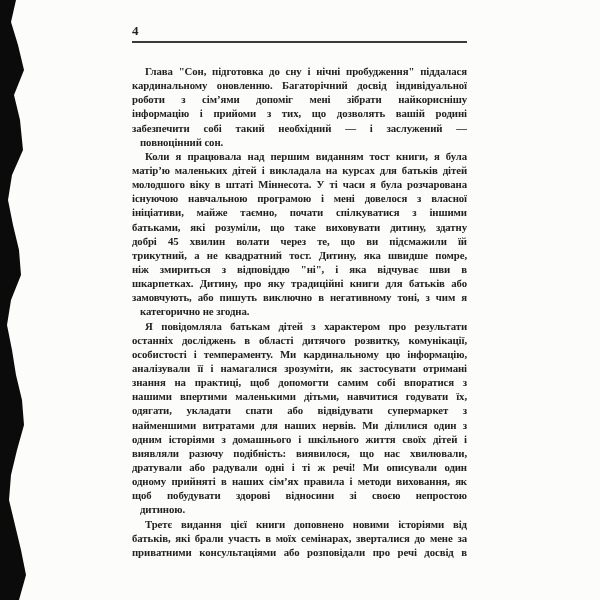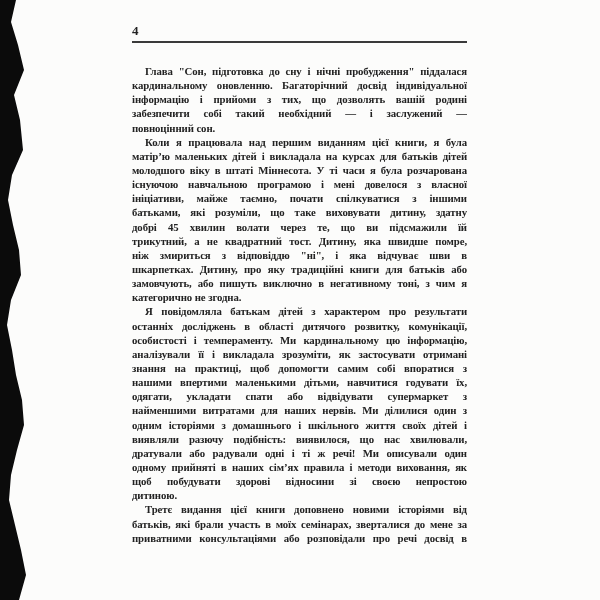--- a/index.html
+++ b/index.html
@@ -54,57 +54,59 @@
     overflow: hidden;
     text-align: justify;
     text-align-last: justify;
     white-space: normal;
   }
   .line.indent {
     text-indent: 13px;
   }
   .line.para-end {
     text-align-last: left;
+    margin-left: 8px;
   }
 </style>
 </head>
 <body>
 
 <div id="page">
 
   <svg id="scan-edge" viewBox="0 0 30 600" preserveAspectRatio="none" aria-hidden="true">
     <polygon points="0,0 16,0 11,22 18,45 24,70 14,95 20,120 23,150 12,175 8,200 13,225 19,250 21,275 11,300 7,325 12,350 16,375 22,400 24,425 17,450 11,475 9,500 15,525 21,550 26,575 19,600 0,600" fill="#0b0b0b"></polygon>
   </svg>
 
   <div id="page-number">4</div>
 
   <div id="header-rule"></div>
 
   <div id="body-text">
       <div class="line indent">Глава "Сон, підготовка до сну і нічні пробудження" піддалася</div>
       <div class="line">кардинальному оновленню. Багаторічний досвід індивідуальної</div>
+      <div class="line">роботи з сім’ями допоміг мені зібрати найкориснішу</div>
       <div class="line">інформацію і прийоми з тих, що дозволять вашій родині</div>
       <div class="line">забезпечити собі такий необхідний — і заслужений —</div>
       <div class="line para-end">повноцінний сон.</div>
-      <div class="line indent">Коли я працювала над першим виданням цієї книги, я була</div>
+      <div class="line indent">Коли я працювала над першим виданням тост книги, я була</div>
       <div class="line">матір’ю маленьких дітей і викладала на курсах для батьків дітей</div>
       <div class="line">молодшого віку в штаті Міннесота. У ті часи я була розчарована</div>
       <div class="line">існуючою навчальною програмою і мені довелося з власної</div>
       <div class="line">ініціативи, майже таємно, почати спілкуватися з іншими</div>
       <div class="line">батьками, які розуміли, що таке виховувати дитину, здатну</div>
       <div class="line">добрі 45 хвилин волати через те, що ви підсмажили їй</div>
       <div class="line">трикутний, а не квадратний тост. Дитину, яка швидше помре,</div>
       <div class="line">ніж змириться з відповіддю "ні", і яка відчуває шви в</div>
       <div class="line">шкарпетках. Дитину, про яку традиційні книги для батьків або</div>
       <div class="line">замовчують, або пишуть виключно в негативному тоні, з чим я</div>
       <div class="line para-end">категорично не згодна.</div>
       <div class="line indent">Я повідомляла батькам дітей з характером про результати</div>
       <div class="line">останніх досліджень в області дитячого розвитку, комунікації,</div>
       <div class="line">особистості і темпераменту. Ми кардинальному цю інформацію,</div>
-      <div class="line">аналізували її і викладала зрозуміти, як застосувати отримані</div>
+      <div class="line">аналізували її і намагалися зрозуміти, як застосувати отримані</div>
       <div class="line">знання на практиці, щоб допомогти самим собі впоратися з</div>
       <div class="line">нашими впертими маленькими дітьми, навчитися годувати їх,</div>
       <div class="line">одягати, укладати спати або відвідувати супермаркет з</div>
       <div class="line">найменшими витратами для наших нервів. Ми ділилися один з</div>
       <div class="line">одним історіями з домашнього і шкільного життя своїх дітей і</div>
       <div class="line">виявляли разючу подібність: виявилося, що нас хвилювали,</div>
       <div class="line">дратували або радували одні і ті ж речі! Ми описували один</div>
       <div class="line">одному прийняті в наших сім’ях правила і методи виховання, як</div>
       <div class="line">щоб побудувати здорові відносини зі своєю непростою</div>
       <div class="line para-end">дитиною.</div>

